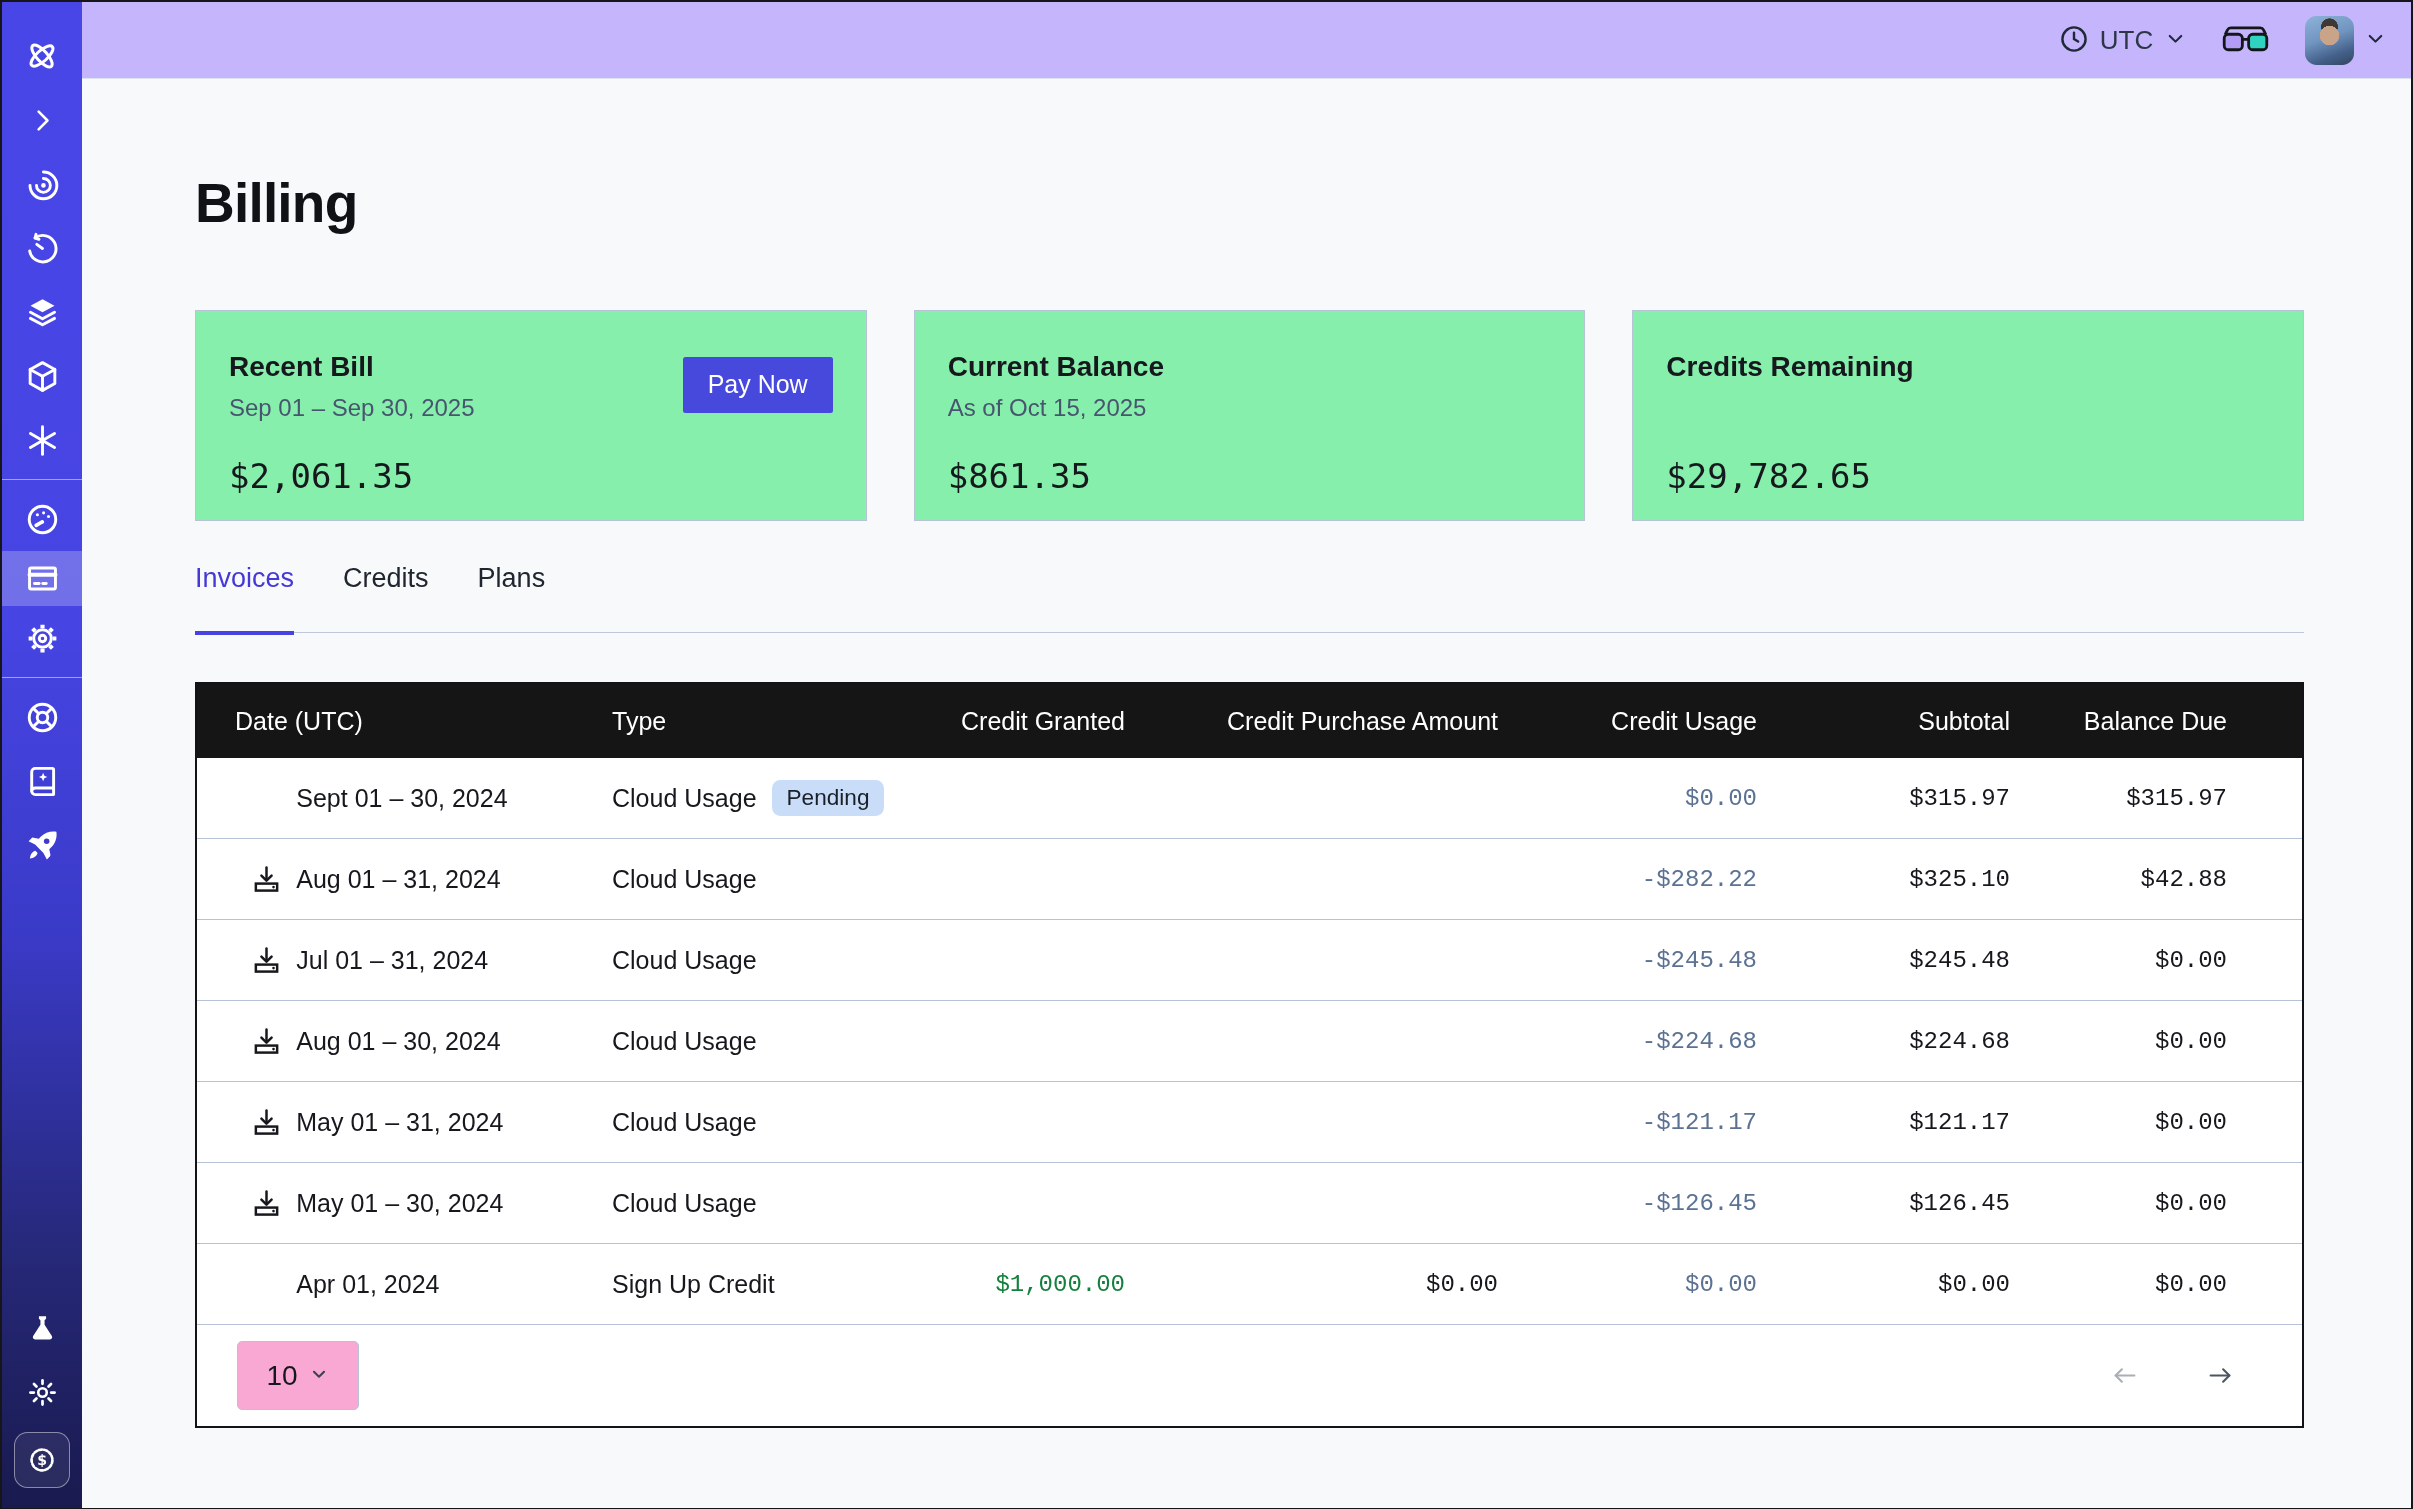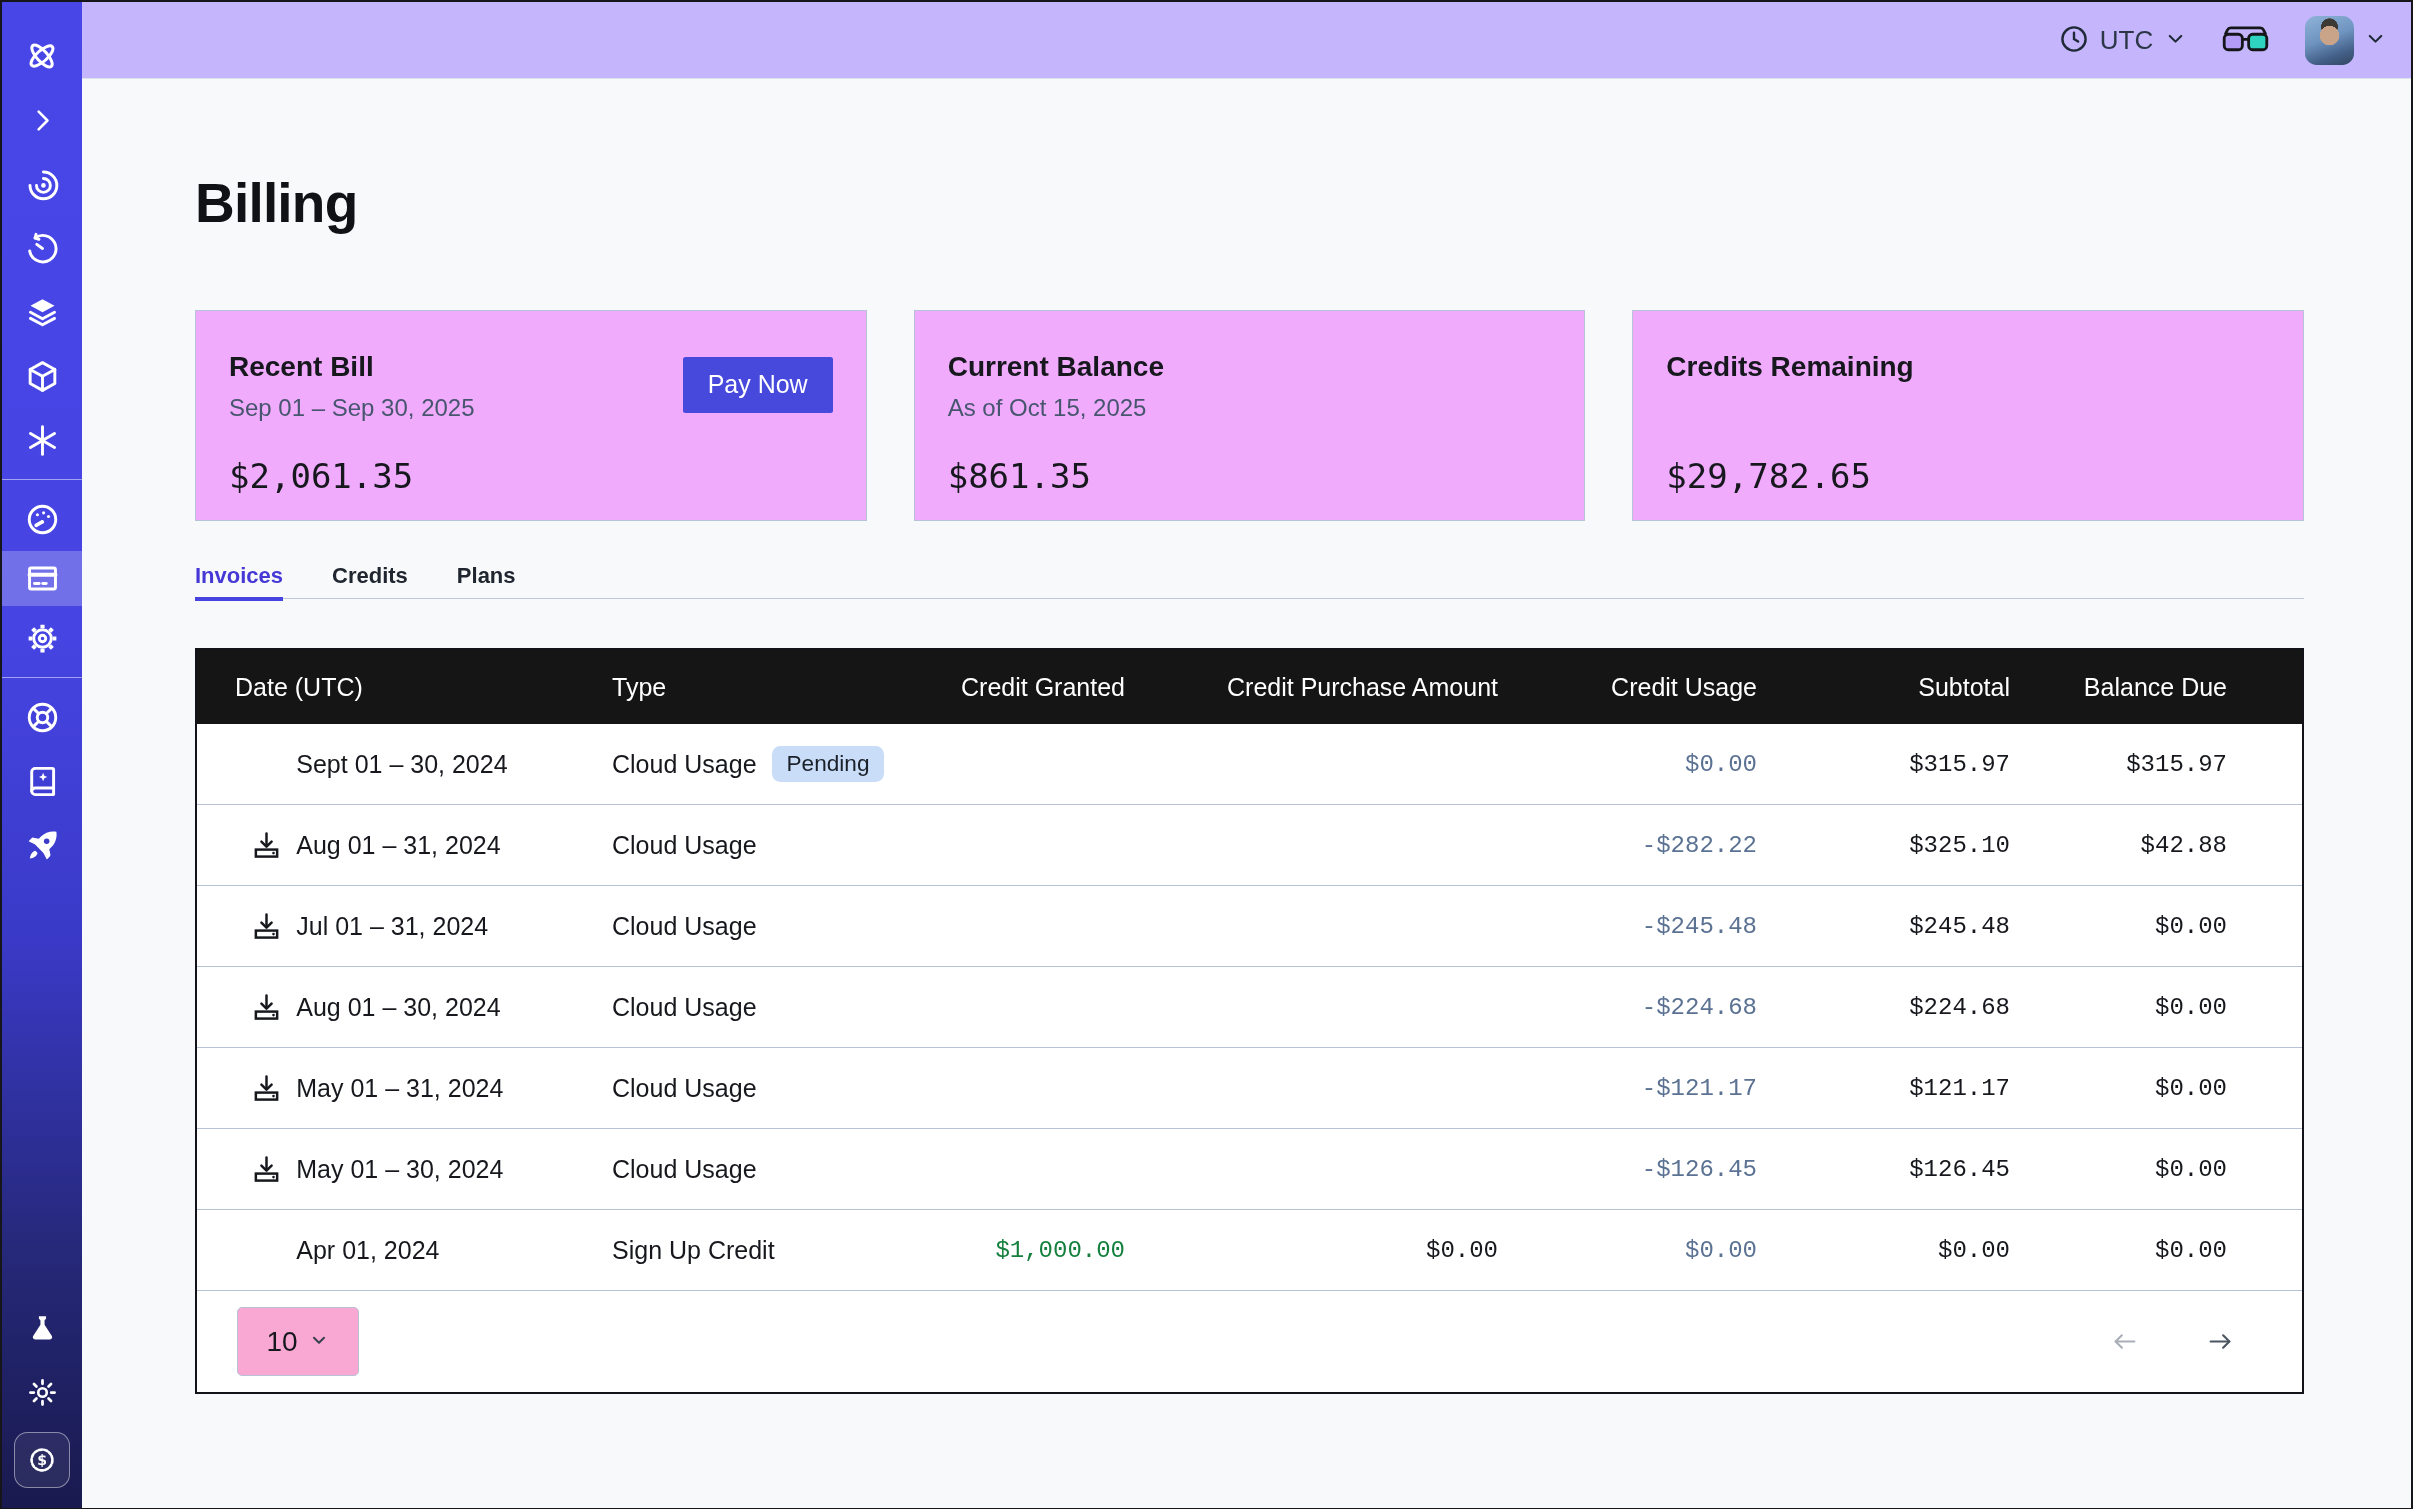--- a/index.html
+++ b/index.html
@@ -40,34 +40,34 @@
       radial-gradient(circle at 50% 22%, #3d3a36 0 18%, rgba(0,0,0,0) 19%),
       linear-gradient(160deg,#8fb3d9 0%,#6f94bf 45%,#44618a 75%,#32455e 100%);
   }
 
   
   .main{margin-left:72px;padding:0 107px 0 121px;}
   h1.page-title{margin:90px 0 0 0;font-size:55px;font-weight:700;letter-spacing:-0.8px;color:#101216;line-height:1.25;}
 
   .cards{display:flex;gap:47px;margin-top:72px;}
   .card{
-    flex:1;height:211px;background:#f0abfc;border:1.7px solid #b7c3d7;box-sizing:border-box;
+    flex:1;height:211px;background:#86efac;border:1.7px solid #b7c3d7;box-sizing:border-box;
     padding:40px 33px 0 33px;position:relative;
   }
   .card-title{font-size:28px;font-weight:700;color:#16181d;}
   .card-sub{display:block;font-size:24px;color:#47566e;margin-top:11.7px;min-height:30px;}
   .card-amount{font-size:34px;margin-top:32px;color:#16181d;}
   .pay-btn{
     position:absolute;top:46px;right:33px;background:#4649dc;color:#fff;border:none;
     font-size:25px;padding:13.4px 25px;border-radius:2.5px;cursor:pointer;font-family:inherit;
   }
 
   
   .tabs{display:flex;gap:49px;margin-top:42px;border-bottom:1.7px solid #bdc8da;}
-  .tab{font-size:22px;padding-bottom:8px;border-bottom:4.2px solid transparent;margin-bottom:-2.5px;color:#20262f;cursor:pointer;font-weight:700;}
+  .tab{font-size:27px;padding-bottom:37px;border-bottom:4.2px solid transparent;margin-bottom:-2.5px;color:#20262f;cursor:pointer;font-weight:400;}
   .tab.active{color:#4538d6;border-bottom-color:#4743e0;}
 
   
   .tablebox{margin-top:49px;background:#fff;border:2.5px solid #111318;}
   .thead{display:flex;align-items:center;height:74px;background:#151515;color:#fff;font-size:25px;font-weight:500;}
   .trow{display:flex;align-items:center;height:80px;font-size:25px;}
   .trow + .trow{border-top:1.7px solid #b6c3d6;}
   .c{box-sizing:border-box;flex:0 0 auto;}
   .c1{width:415px;padding-left:38px;display:flex;align-items:center;}
   .c2{width:285px;display:flex;align-items:center;}

